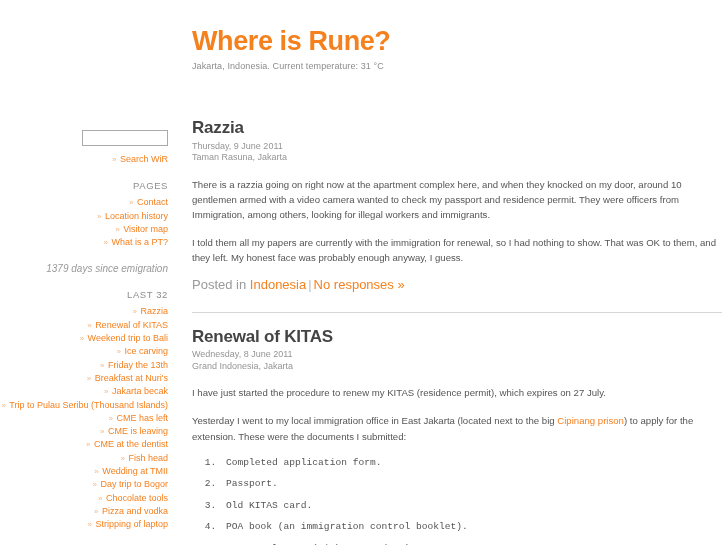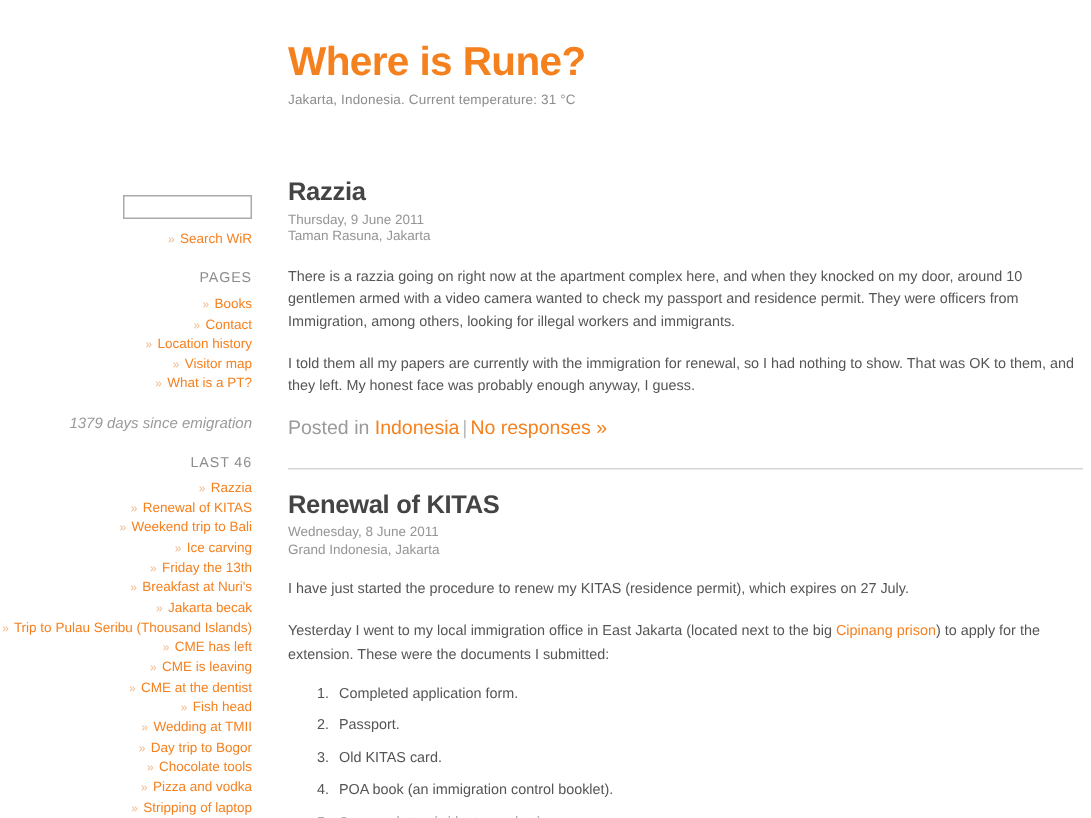--- a/index.html
+++ b/index.html
@@ -152,20 +152,21 @@
   ol.doc-list {
     margin: 12px 0 0 0;
     padding-left: 30px;
     font-size: 9.6px;
     color: #555555;
   }
   ol.doc-list li {
     line-height: 14px;
     margin-bottom: 7.5px;
     padding-left: 4px;
+    font-family: Liberation Mono, monospace;
   }
 </style>
 </head>
 <body>
 
 <div class="page">
 
   <div class="site-header">
     <h1 class="site-title">Where is Rune?</h1>
     <div class="site-tagline">Jakarta, Indonesia. Current temperature: 31 °C</div>
@@ -174,39 +175,36 @@
   <div class="sidebar">
 
     <div class="search-form">
       <input class="search-input" type="text" value="" style="">
     </div>
     <a class="side-link" href="#"><span class="bul">»</span> <span>Search WiR</span></a>
 
     <div class="side-heading">PAGES</div>
     <ul class="side-list">
       <li>
-          <a class="side-link" href="#"><span class="bul">»</span> <span>Books</span></a>
-        </li>
-      <li>
           <a class="side-link" href="#"><span class="bul">»</span> <span>Contact</span></a>
         </li>
       <li>
           <a class="side-link" href="#"><span class="bul">»</span> <span>Location history</span></a>
         </li>
       <li>
           <a class="side-link" href="#"><span class="bul">»</span> <span>Visitor map</span></a>
         </li>
       <li>
           <a class="side-link" href="#"><span class="bul">»</span> <span>What is a PT?</span></a>
         </li>
     </ul>
 
     <div class="side-note">1379 days since emigration</div>
 
-    <div class="side-heading">LAST 46</div>
+    <div class="side-heading">LAST 32</div>
     <ul class="side-list">
       <li>
           <a class="side-link" href="#"><span class="bul">»</span> <span>Razzia</span></a>
         </li>
       <li>
           <a class="side-link" href="#"><span class="bul">»</span> <span>Renewal of KITAS</span></a>
         </li>
       <li>
           <a class="side-link" href="#"><span class="bul">»</span> <span>Weekend trip to Bali</span></a>
         </li>

